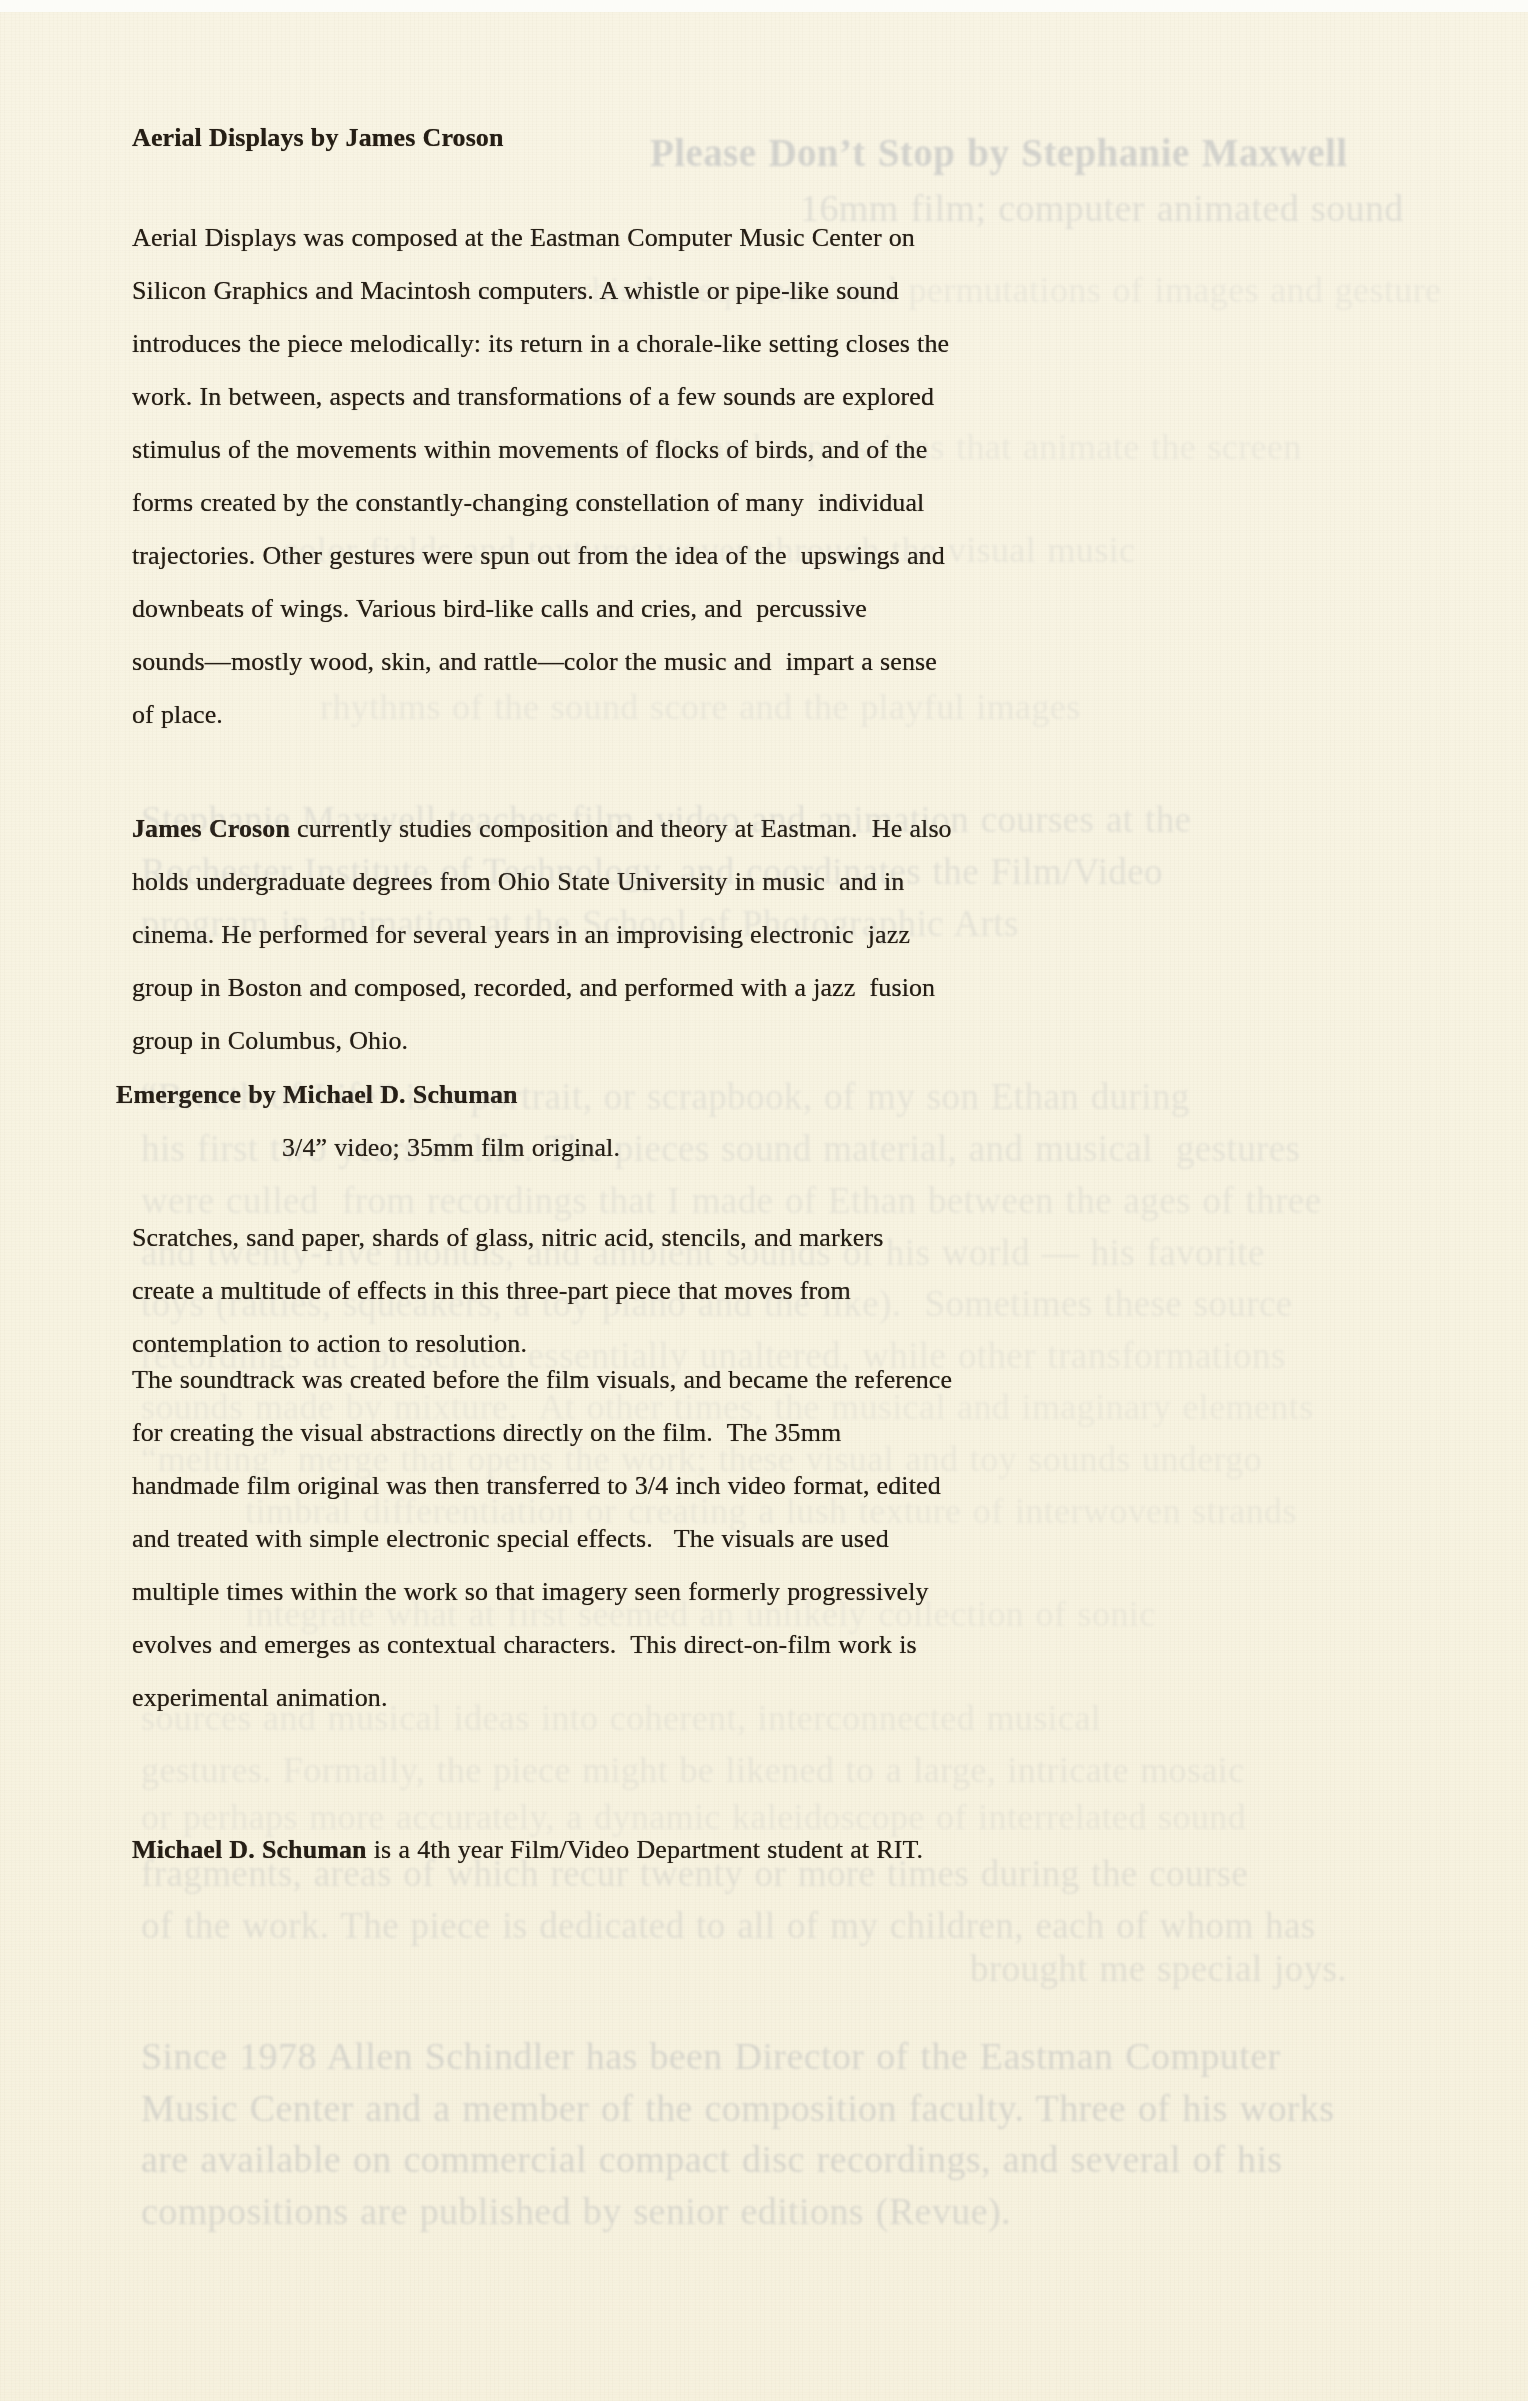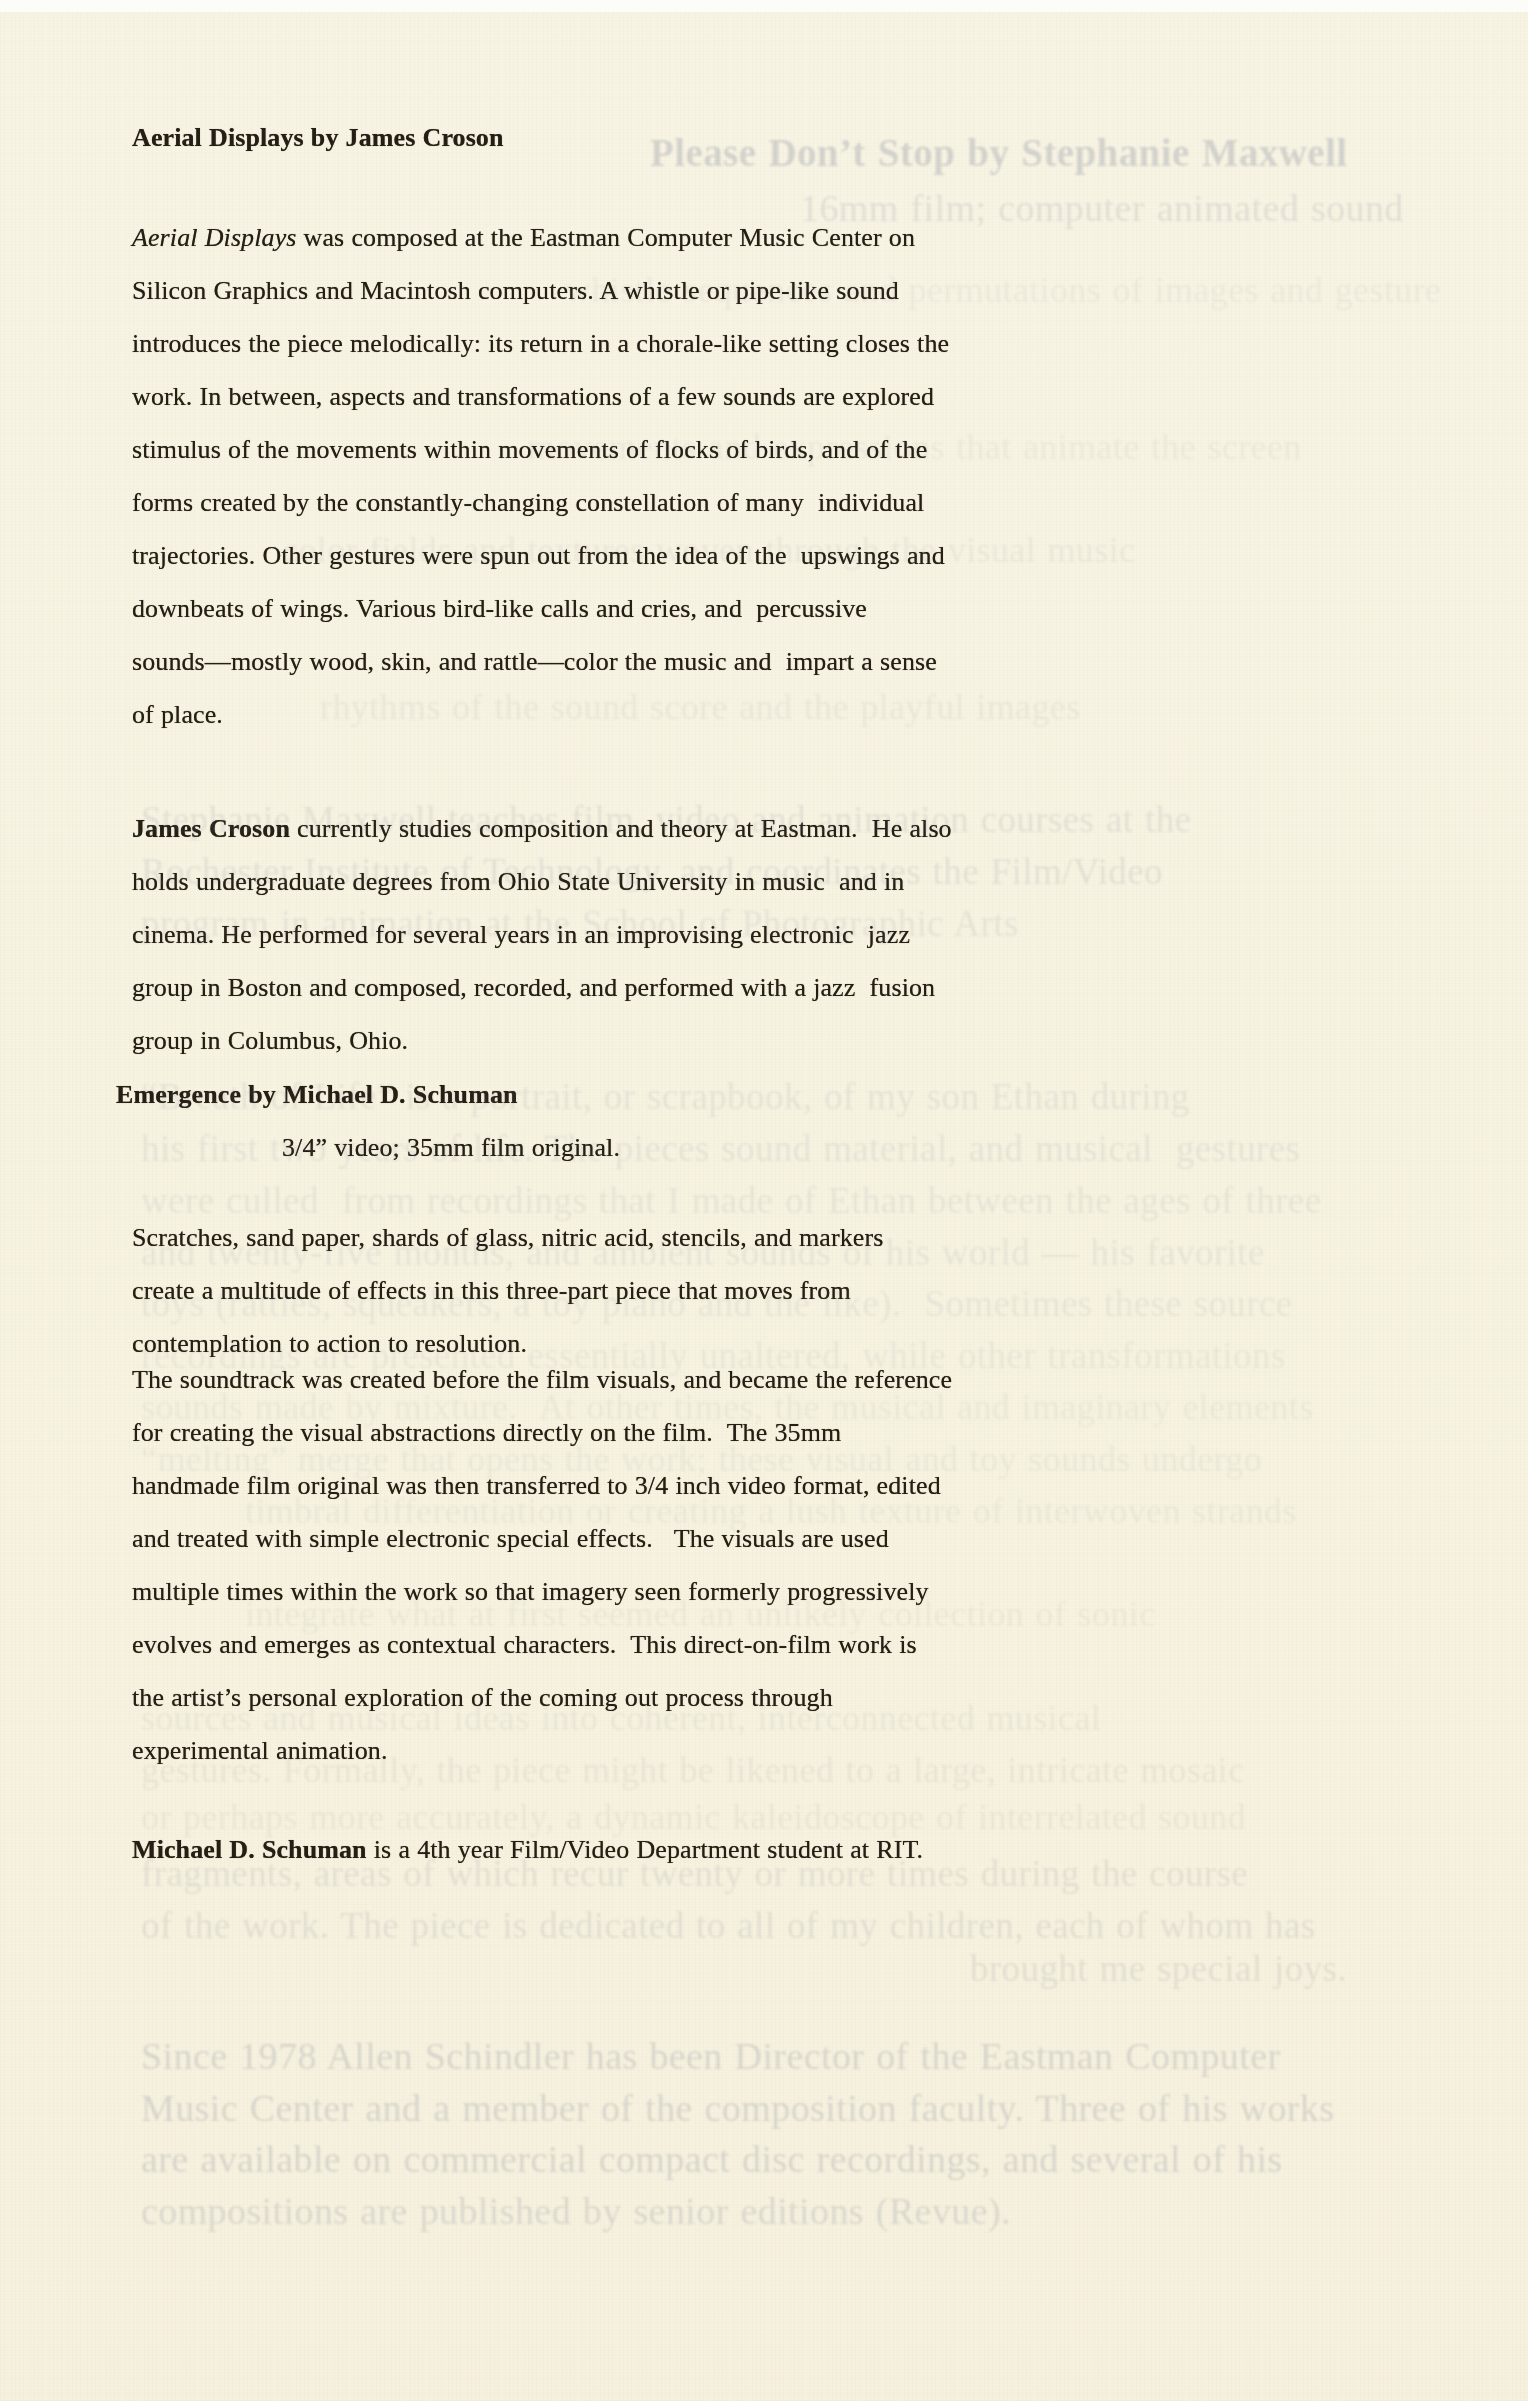--- a/index.html
+++ b/index.html
@@ -20,21 +20,21 @@
   .scan-strip-top{position:absolute;top:0;left:0;width:100%;height:12.2px;background:#fcfcf8;}
   .block{position:absolute;}
   .line{
     white-space:pre;
     font-size:26px;line-height:53px;
     color:#251e15;
     letter-spacing:0.1px;word-spacing:0.5px;
     text-shadow:0 0 0.7px rgba(45,35,22,0.75);
   }
   .b{font-weight:bold;}
-  .i{font-style:italic;}
+  .i{}
   .r{font-style:normal;font-weight:normal;}
   .ghost{
     position:absolute;white-space:pre;
     color:#6e7890;
     filter:blur(1.3px);
     letter-spacing:0.4px;word-spacing:1.9px;
     pointer-events:none;
   }
   .ghost.b{font-weight:bold;}
 </style>
@@ -76,21 +76,20 @@
       <div class="line"><span class="r">create a multitude of effects in this three-part piece that moves from</span></div>
       <div class="line"><span class="r">contemplation to action to resolution.</span></div>
     </div>
     <div class="block" style="top: 1353px; left: 132px;">
       <div class="line"><span class="r">The soundtrack was created before the film visuals, and became the reference</span></div>
       <div class="line"><span class="r">for creating the visual abstractions directly on the film.  The 35mm</span></div>
       <div class="line"><span class="r">handmade film original was then transferred to 3/4 inch video format, edited</span></div>
       <div class="line"><span class="r">and treated with simple electronic special effects.   The visuals are used</span></div>
       <div class="line"><span class="r">multiple times within the work so that imagery seen formerly progressively</span></div>
       <div class="line"><span class="r">evolves and emerges as contextual characters.  This direct-on-film work is</span></div>
-      <div class="line"><span class="r">the artist’s personal exploration of the coming out process through</span></div>
       <div class="line"><span class="r">experimental animation.</span></div>
     </div>
     <div class="block" style="top: 1823px; left: 132px;">
       <div class="line"><span class="b">Michael D. Schuman</span><span class="r"> is a 4th year Film/Video Department student at RIT.</span></div>
     </div>
     <div class="ghost b" style="left: 650px; top: 130px; font-size: 39px; opacity: 0.26;">Please Don’t Stop by Stephanie Maxwell</div>
     <div class="ghost" style="left: 800px; top: 186px; font-size: 38px; opacity: 0.16;">16mm film; computer animated sound</div>
     <div class="ghost" style="left: 565px; top: 269px; font-size: 36px; opacity: 0.08;">whistle sequences and permutations of images and gesture</div>
     <div class="ghost" style="left: 527px; top: 426px; font-size: 36px; opacity: 0.08;">movements and expressions that animate the screen</div>
     <div class="ghost" style="left: 282px; top: 529px; font-size: 36px; opacity: 0.09;">color fields and textures woven through the visual music</div>

